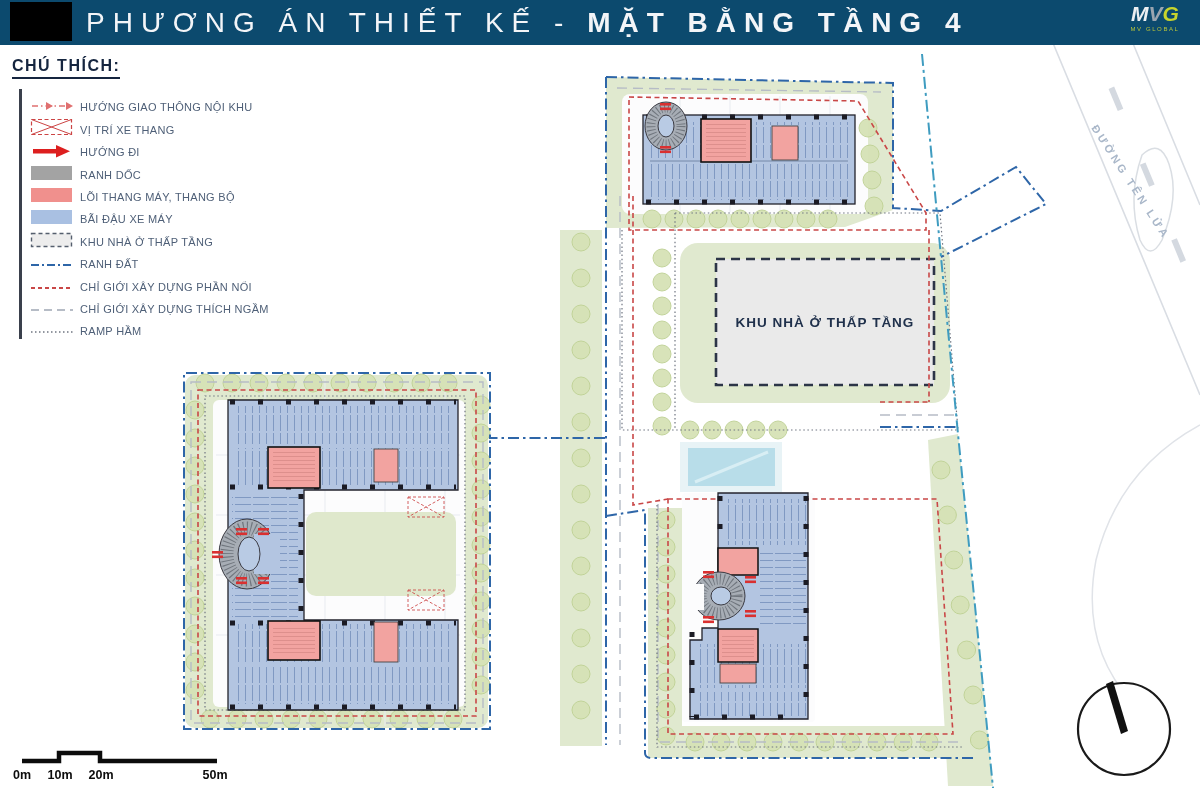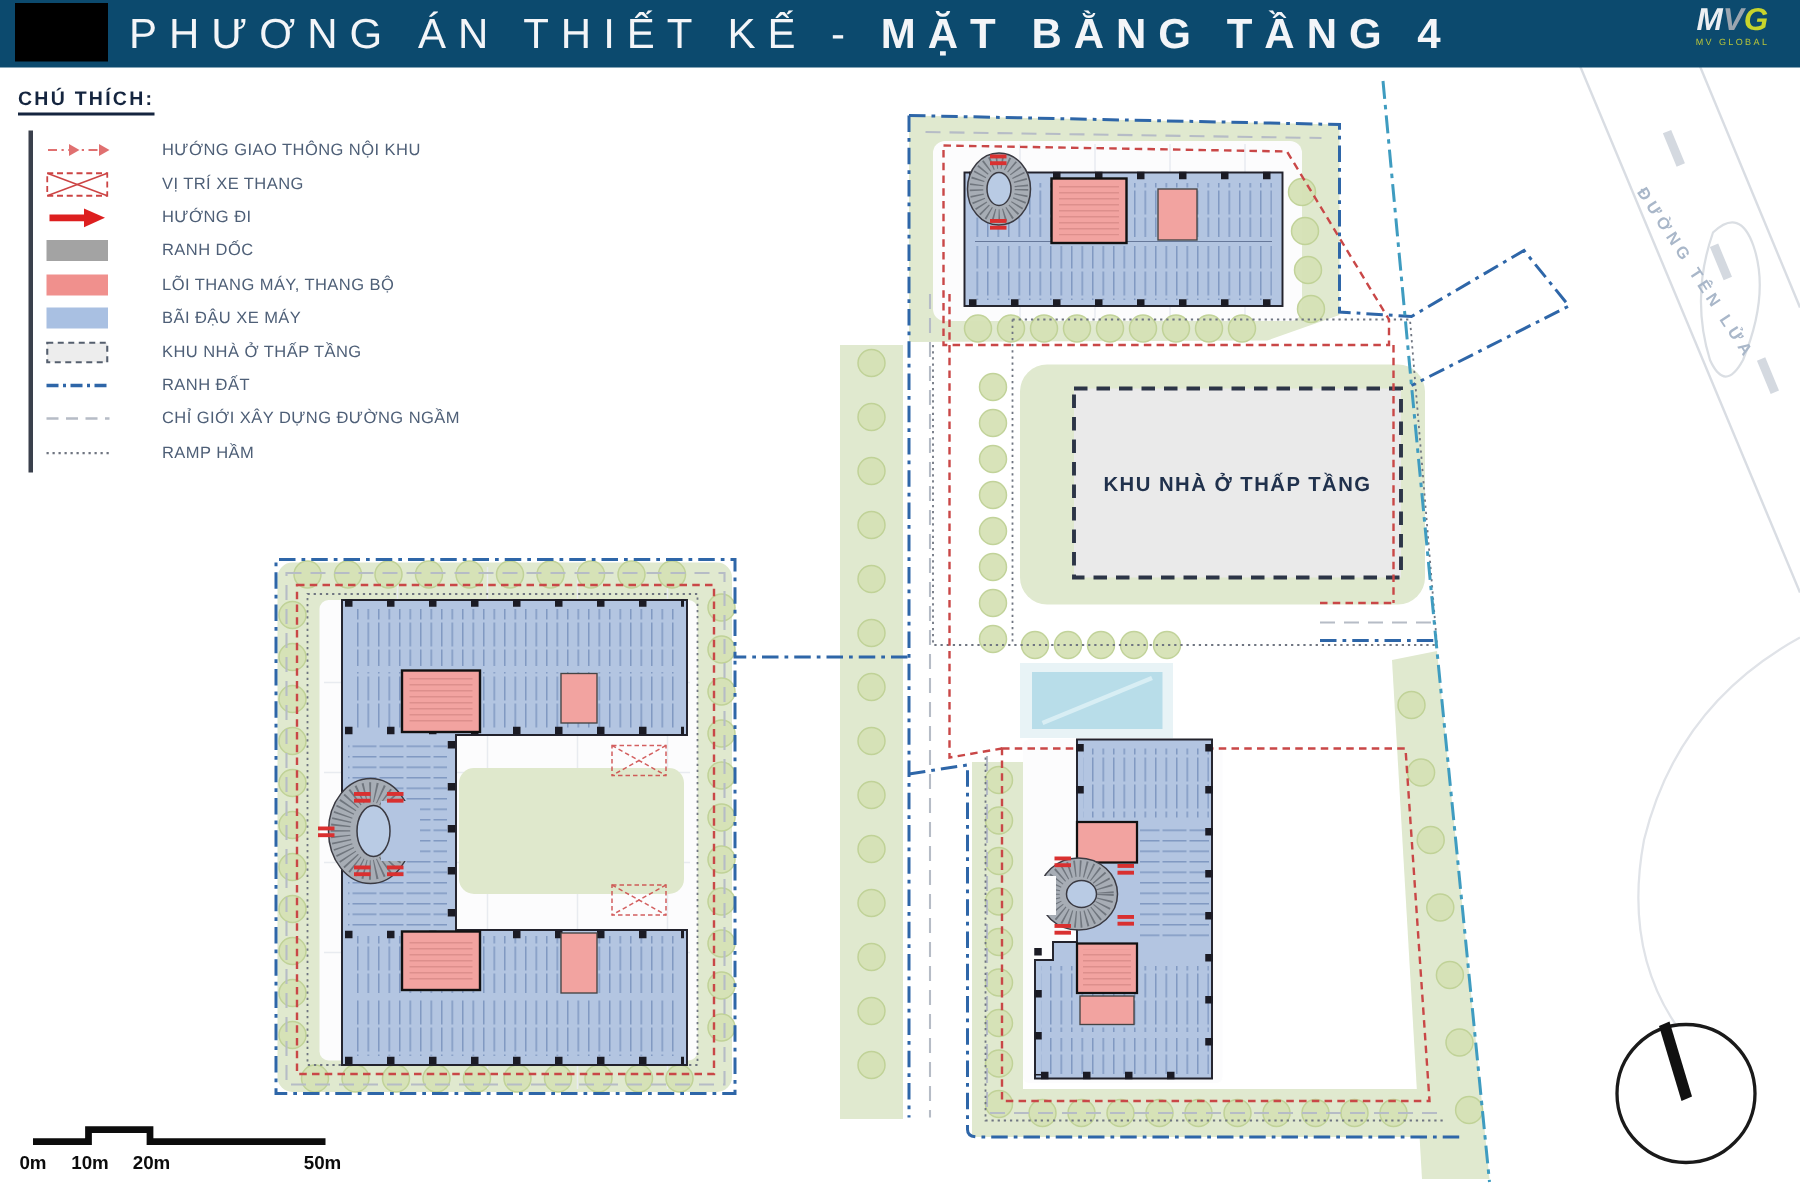--- a/index.html
+++ b/index.html
@@ -10,24 +10,24 @@
   #title-text{position:absolute;left:86px;top:0;height:45px;line-height:46px;color:#f3f5f8;
     font-size:28px;letter-spacing:8px;white-space:nowrap;}
   #title-text .t-pre{font-weight:500;}
   #title-text .t-emp{font-weight:800;}
   #logo{position:absolute;right:10px;top:3px;width:70px;text-align:center;line-height:1;}
   #logo .mark{font-size:21px;font-weight:800;font-style:italic;letter-spacing:0;text-align:center;}
   #logo .m1{color:#eceff2;} #logo .m2{color:#9aa5b0;} #logo .m3{color:#c8d42c;}
   #logo .sub{display:block;font-size:6px;letter-spacing:1.6px;color:#b8c43a;margin-top:2px;}
   
   #legend{position:absolute;left:10px;top:57px;width:300px;z-index:2;}
-  #legend h2{margin:0 0 10px 2px;font-size:13px;font-weight:800;color:#15253f;
+  #legend h2{margin:0 0 10px 2px;font-size:16px;font-weight:800;color:#15253f;
     letter-spacing:1.5px;display:inline-block;border-bottom:2.5px solid #15253f;padding-bottom:2px;}
   #legend-rows{position:relative;border-left:3px solid #3a404c;padding:2px 0 2px 0;margin-left:9px;}
-  .lg-row{display:flex;align-items:center;height:22.4px;gap:28px;}
+  .lg-row{display:flex;align-items:flex-end;height:22.4px;}
   .lg-sym{width:50px;min-width:50px;display:flex;justify-content:flex-start;padding-left:8px;}
   .lg-lab{font-size:11px;color:#4e5f77;letter-spacing:.3px;white-space:nowrap;}
   
   #map{position:absolute;left:0;top:0;width:1200px;height:792px;z-index:1;}
   text{font-family:"Liberation Sans",sans-serif;}
 </style>
 </head>
 <body>
 <div id="stage">
 
@@ -440,24 +440,32 @@
           <span class="lg-sym">
             <svg width="44" height="10">
               <line x1="1" y1="5" x2="43" y2="5" stroke="#2e66a8" stroke-width="2.2" stroke-dasharray="8 3 2 3"></line>
             </svg>
           </span>
           <span class="lg-lab">RANH ĐẤT</span>
         </div>
         <div class="lg-row">
           <span class="lg-sym">
             <svg width="44" height="10">
+              <line x1="1" y1="5" x2="43" y2="5" stroke="#c94747" stroke-width="1.8" stroke-dasharray="4 3"></line>
+            </svg>
+          </span>
+          <span class="lg-lab">CHỈ GIỚI XÂY DỰNG PHẦN NỔI</span>
+        </div>
+        <div class="lg-row">
+          <span class="lg-sym">
+            <svg width="44" height="10">
               <line x1="1" y1="5" x2="43" y2="5" stroke="#b6bcc6" stroke-width="1.8" stroke-dasharray="8 5"></line>
             </svg>
           </span>
-          <span class="lg-lab">CHỈ GIỚI XÂY DỰNG ĐƯỜNG NGẦM</span>
+          <span class="lg-lab">CHỈ GIỚI XÂY DỰNG THÍCH NGẦM</span>
         </div>
         <div class="lg-row">
           <span class="lg-sym">
             <svg width="44" height="10">
               <line x1="1" y1="5" x2="43" y2="5" stroke="#6f7581" stroke-width="1.5" stroke-dasharray="1.5 2.5"></line>
             </svg>
           </span>
           <span class="lg-lab">RAMP HẦM</span>
         </div>
       </div>

